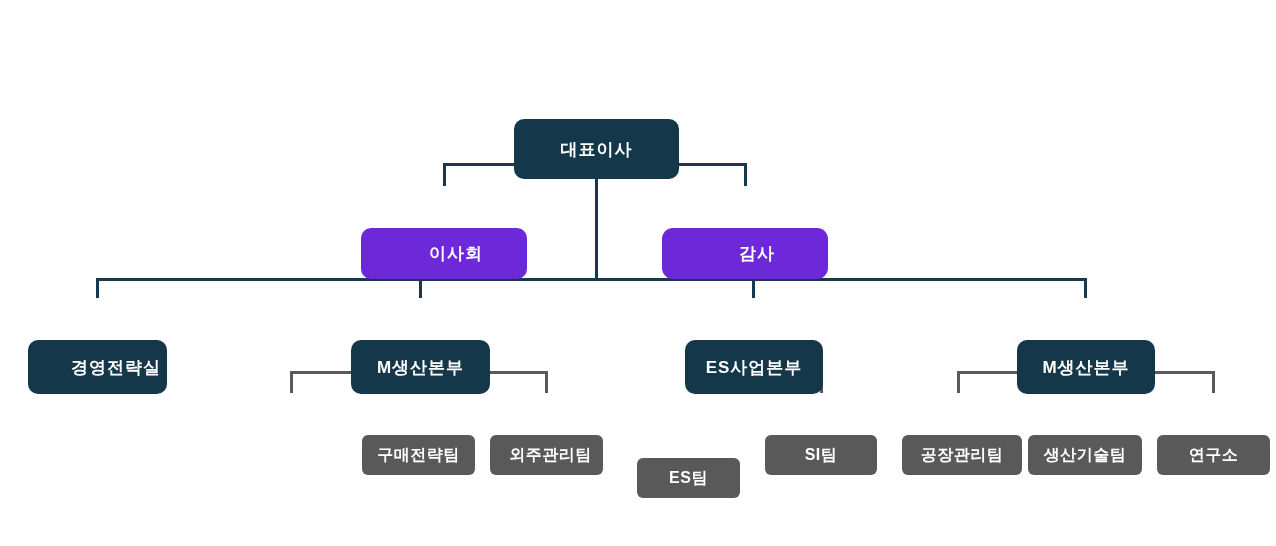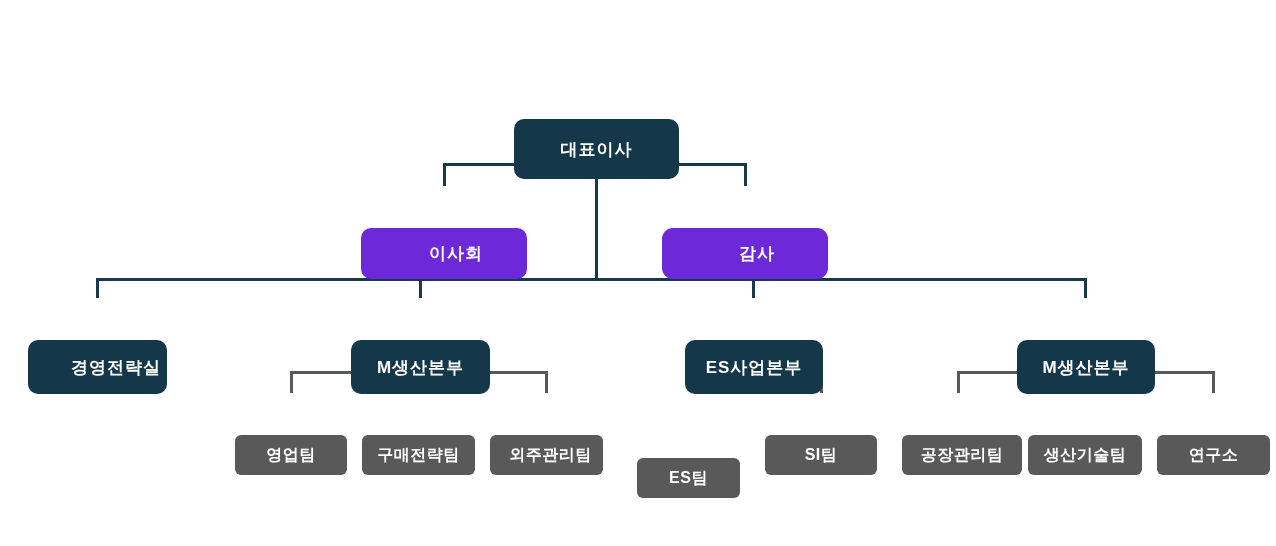--- a/index.html
+++ b/index.html
@@ -85,21 +85,20 @@
   <div class="node lvl-exec" style="left:514px; top:77px; width:165px; height:60px;">대표이사</div>
 
   <div class="node lvl-gov" style="left:361px; top:186px; width:166px; height:51px;">이사회</div>
   <div class="node lvl-gov" style="left:662px; top:186px; width:166px; height:51px;border-radius:11px;">감사</div>
 
   <div class="node lvl-exec" style="left:28px;  top:298px; width:139px; height:54px;padding-left:37px;">경영전략실</div>
   <div class="node lvl-exec" style="left:351px; top:298px; width:139px; height:54px;">M생산본부</div>
   <div class="node lvl-exec" style="left:685px; top:298px; width:138px; height:54px;">ES사업본부</div>
   <div class="node lvl-exec" style="left:1017px;top:298px; width:138px; height:54px;text-align:right;">M생산본부</div>
 
-  <div class="node lvl-team" style="left:235px; top:393px; width:112px; height:40px;">영업팀</div>
   <div class="node lvl-team" style="left:362px; top:393px; width:113px; height:40px;">구매전략팀</div>
   <div class="node lvl-team" style="left:490px; top:393px; width:113px; height:40px;padding-left:8px;">외주관리팀</div>
   <div class="node lvl-team" style="left:637px; top:416px; width:103px; height:40px;">ES팀</div>
   <div class="node lvl-team" style="left:765px; top:393px; width:112px; height:40px;">SI팀</div>
   <div class="node lvl-team" style="left:902px; top:393px; width:120px; height:40px;">공장관리팀</div>
   <div class="node lvl-team" style="left:1028px;top:393px; width:114px; height:40px;">생산기술팀</div>
   <div class="node lvl-team" style="left:1157px;top:393px; width:113px; height:40px;">연구소</div>
 
 </div>
 

